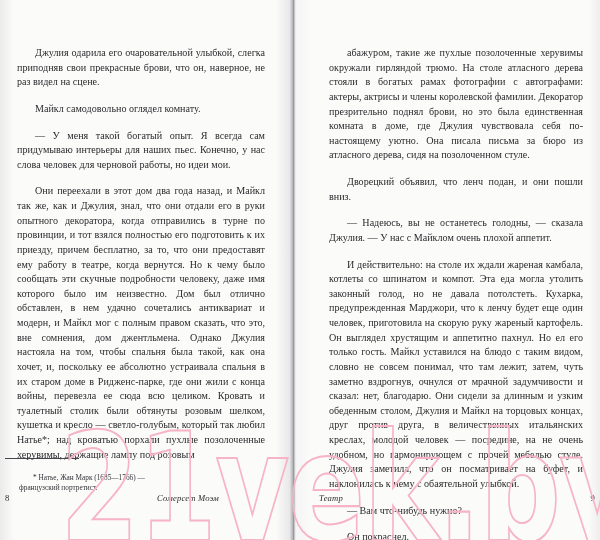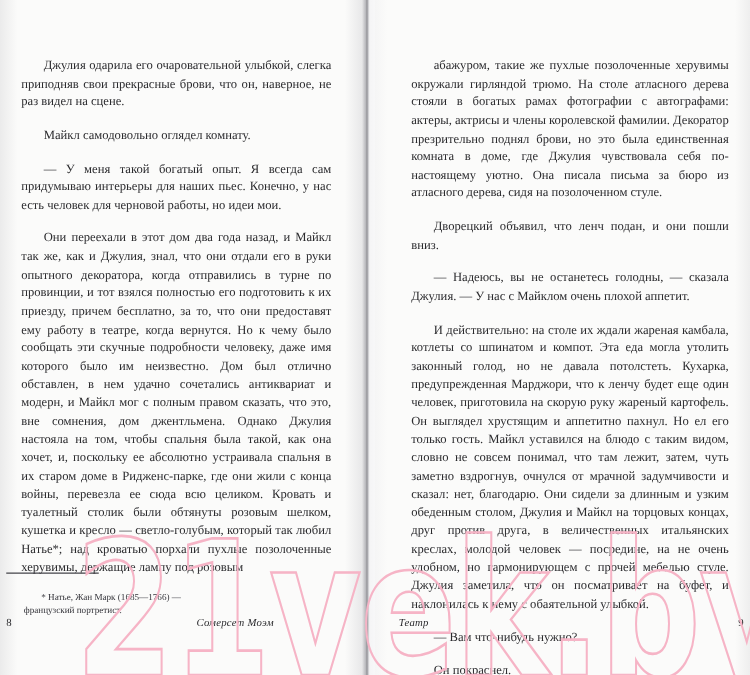--- a/index.html
+++ b/index.html
@@ -164,21 +164,21 @@
 
   <div class="sheet left"></div>
   <div class="sheet right"></div>
   <div class="trim-left"></div>
   <div class="trim-right"></div>
 
   <div class="page p-left">
     <div class="body-text">
       <p>Джулия одарила его очаровательной улыбкой, слегка приподняв свои прекрасные брови, что он, наверное, не раз видел на сцене.</p>
       <p>Майкл самодовольно оглядел комнату.</p>
-      <p>— У меня такой богатый опыт. Я всегда сам придумываю интерьеры для наших пьес. Конечно, у нас есть человек для черновой работы, но идеи мои.</p>
+      <p>— У меня такой богатый опыт. Я всегда сам придумываю интерьеры для наших пьес. Конечно, у нас слова человек для черновой работы, но идеи мои.</p>
       <p>Они переехали в этот дом два года назад, и Майкл так же, как и Джулия, знал, что они отдали его в руки опытного декоратора, когда отправились в турне по провинции, и тот взялся полностью его подготовить к их приезду, причем бесплатно, за то, что они предоставят ему работу в театре, когда вернутся. Но к чему было сообщать эти скучные подробности человеку, даже имя которого было им неизвестно. Дом был отлично обставлен, в нем удачно сочетались антиквариат и модерн, и Майкл мог с полным правом сказать, что это, вне сомнения, дом джентльмена. Однако Джулия настояла на том, чтобы спальня была такой, как она хочет, и, поскольку ее абсолютно устраивала спальня в их старом доме в Ридженс-парке, где они жили с конца войны, перевезла ее сюда всю целиком. Кровать и туалетный столик были обтянуты розовым шелком, кушетка и кресло — светло-голубым, который так любил Натье*; над кроватью порхали пухлые позолоченные херувимы, держащие лампу под розовым</p>
     </div>
 
     <div class="footnote">
       <div class="footnote-rule"></div>
       <p class="footnote-text">* Натье, Жан Марк (1685—1766) — французский портретист.</p>
     </div>
 
     <div class="footer">
       <span class="folio">8</span>

